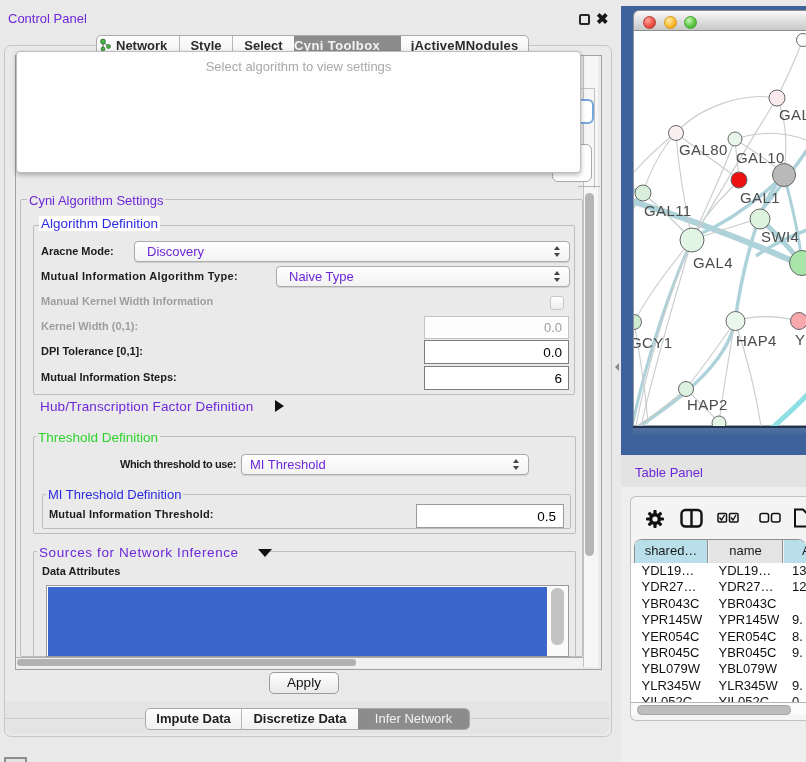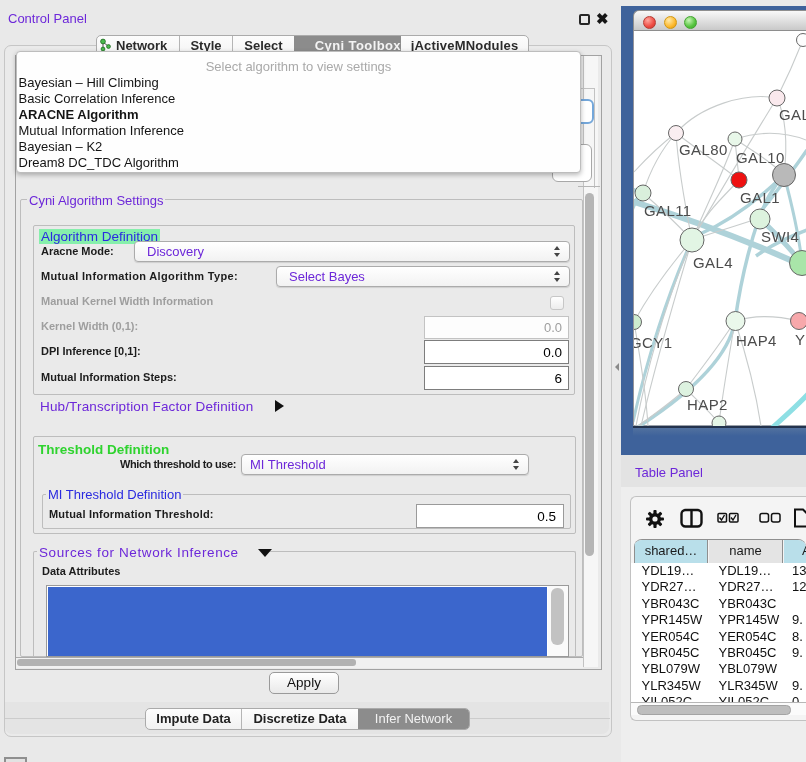--- a/index.html
+++ b/index.html
@@ -22,50 +22,50 @@
 
 <div class="abs" style="left:15px;top:55px;width:585px;height:613px;border:1px solid #a2a2a2;background:#eaeaea;"></div>
 
 <div class="abs" style="left:583px;top:56px;width:14px;height:611px;background:#f6f6f6;border-left:1px solid #c2c2c2;"></div>
 <div class="abs" style="left:585px;top:193px;width:9px;height:363px;background:#b5b5b5;border-radius:5px;"></div>
 
 <div class="abs" style="left:20px;top:199px;width:561px;height:456px;border:1px solid #bdbdbd;border-radius:2px;"></div>
 <div class="abs r13" style="left:27px;top:193px;background:#eaeaea;padding:0 2px;">Cyni Algorithm Settings</div>
 
 <div class="abs" style="left:33px;top:225px;width:540px;height:168px;border:1px solid #bdbdbd;border-radius:2px;"></div>
-<div class="abs" style="left:39px;top:229px;background:#86efac;padding:0 2px;color:#2a2ae0;font-size:13.5px;white-space:nowrap;">Algorithm Definition</div>
+<div class="abs" style="left:39px;top:216px;background:#ffffff;padding:0 2px;color:#2a2ae0;font-size:13.5px;white-space:nowrap;">Algorithm Definition</div>
 
 <div class="abs b13" style="left:41px;top:245px;">Aracne Mode:</div>
 <div class="abs combo" style="left:134px;top:241px;width:434px;height:19px;"></div>
 <div class="abs r13" style="left:147px;top:244px;">Discovery</div>
 
 <div class="abs b13" style="left:41px;top:270px;letter-spacing:0.35px;">Mutual Information Algorithm Type:</div>
 <div class="abs combo" style="left:276px;top:266px;width:292px;height:19px;"></div>
-<div class="abs r13" style="left:289px;top:269px;">Select Bayes</div>
+<div class="abs r13" style="left:289px;top:269px;">Naive Type</div>
 
 <div class="abs b13 gray" style="left:41px;top:295px;">Manual Kernel Width Information</div>
 <div class="abs" style="left:550px;top:296px;width:12px;height:12px;border:1.5px solid #c7c7c7;border-radius:3px;background:linear-gradient(#ffffff,#ededed);"></div>
 
 <div class="abs b13 gray" style="left:41px;top:320px;">Kernel Width (0,1):</div>
 <div class="field" style="left:424px;top:316px;width:143px;height:21px;border:1px solid #c3c3c3;background:#fdfdfd;"></div>
 <div class="abs" style="left:424px;top:320px;width:138px;text-align:right;font-size:13px;color:#9e9e9e;">0.0</div>
 
-<div class="abs b13" style="left:41px;top:345px;">DPI Inference [0,1]:</div>
+<div class="abs b13" style="left:41px;top:345px;">DPI Tolerance [0,1]:</div>
 <div class="field" style="left:424px;top:340px;width:143px;height:22px;border:1px solid #7d7d7d;"></div>
 <div class="abs" style="left:424px;top:345px;width:138px;text-align:right;font-size:13.5px;color:#000;">0.0</div>
 
 <div class="abs b13" style="left:41px;top:371px;">Mutual Information Steps:</div>
 <div class="field" style="left:424px;top:366px;width:143px;height:22px;border:1px solid #7d7d7d;"></div>
 <div class="abs" style="left:424px;top:371px;width:138px;text-align:right;font-size:13.5px;color:#000;">6</div>
 
 <div class="abs r13" style="left:40px;top:399px;font-size:13.5px;letter-spacing:0.15px;">Hub/Transcription Factor Definition</div>
 <div class="abs" style="left:275px;top:400px;width:0;height:0;border-left:9px solid #111;border-top:6.5px solid transparent;border-bottom:6.5px solid transparent;"></div>
 
 <div class="abs" style="left:33px;top:436px;width:541px;height:96px;border:1px solid #bdbdbd;border-radius:2px;"></div>
-<div class="abs b13" style="left:36px;top:430px;background:#eaeaea;padding:0 2px;color:#2fd32f;font-weight:bold;font-size:13.5px;margin-top:12px;">Threshold Definition</div>
+<div class="abs b13" style="left:36px;top:430px;background:#eaeaea;padding:0 2px;color:#2fd32f;font-weight:normal;font-size:13.5px;">Threshold Definition</div>
 
 <div class="abs b13" style="right:570px;top:458px;letter-spacing:-0.4px;">Which threshold to use:</div>
 <div class="abs combo" style="left:241px;top:454px;width:286px;height:19px;"></div>
 <div class="abs r13" style="left:250px;top:457px;">MI Threshold</div>
 
 <div class="abs" style="left:42px;top:494px;width:527px;height:33px;border:1px solid #bdbdbd;border-radius:2px;"></div>
 <div class="abs" style="left:46px;top:487px;background:#eaeaea;padding:0 2px;color:#2a2ae0;font-size:13px;white-space:nowrap;">MI Threshold Definition</div>
 
 <div class="abs b13" style="left:49px;top:508px;letter-spacing:0.2px;">Mutual Information Threshold:</div>
 <div class="field" style="left:416px;top:504px;width:146px;height:22px;border:1px solid #9a9a9a;"></div>
@@ -96,48 +96,40 @@
   <div style="position:absolute;left:0;top:0;width:95px;height:20px;text-align:center;line-height:20px;font-size:13px;font-weight:bold;color:#222;border-right:1px solid #b5b5b5;">Impute Data</div>
   <div style="position:absolute;left:96px;top:0;width:116px;height:20px;text-align:center;line-height:20px;font-size:13px;font-weight:bold;color:#222;">Discretize Data</div>
   <div style="position:absolute;left:212px;top:0;width:111px;height:20px;text-align:center;line-height:20px;font-size:13px;font-weight:normal;color:#f2f2f2;background:#8c8c8c;">Infer Network</div>
 </div>
 
 <div class="abs" style="left:96px;top:35px;width:431px;height:20px;border:1px solid #ababab;border-radius:5px;background:linear-gradient(#fdfdfd,#f2f2f2);overflow:hidden;">
   <div style="position:absolute;left:0;top:0;width:82px;height:20px;border-right:1px solid #b5b5b5;"></div>
   <div style="position:absolute;left:19px;top:2px;font-size:13px;font-weight:bold;color:#2b2b2b;">Network</div>
   <div style="position:absolute;left:83px;top:0;width:52px;height:20px;border-right:1px solid #b5b5b5;text-align:center;line-height:20px;font-size:13px;font-weight:bold;color:#2b2b2b;">Style</div>
   <div style="position:absolute;left:136px;top:0;width:61px;height:20px;text-align:center;line-height:20px;font-size:13px;font-weight:bold;color:#2b2b2b;">Select</div>
-  <div style="position:absolute;left:197px;top:0;width:107px;height:20px;text-align:right;line-height:20px;font-size:13px;font-weight:bold;color:#f4f4f4;background:#8c8c8c;letter-spacing:0.4px;">Cyni Toolbox</div>
+  <div style="position:absolute;left:197px;top:0;width:107px;height:20px;text-align:left;line-height:20px;font-size:13px;font-weight:bold;color:#f4f4f4;background:#8c8c8c;letter-spacing:0.4px;">Cyni Toolbox</div>
   <div style="position:absolute;left:304px;top:0;width:127px;height:20px;text-align:center;line-height:20px;font-size:13px;font-weight:bold;color:#2b2b2b;letter-spacing:0.2px;">jActiveMNodules</div>
 </div>
 
 <svg class="abs" style="left:99px;top:38px;" width="13" height="14" viewBox="0 0 13 14">
   <line x1="4" y1="4" x2="9" y2="8" stroke="#555" stroke-width="1"></line>
   <line x1="4" y1="4" x2="4" y2="11" stroke="#555" stroke-width="1"></line>
   <circle cx="4" cy="3.5" r="2.4" fill="#49b84c" stroke="#1c6b1e" stroke-width="0.8"></circle>
   <circle cx="9.5" cy="8.5" r="1.9" fill="#49b84c" stroke="#1c6b1e" stroke-width="0.8"></circle>
   <circle cx="4" cy="11" r="1.9" fill="#49b84c" stroke="#1c6b1e" stroke-width="0.8"></circle>
 </svg>
 
 <div class="abs" style="left:594px;top:88px;width:1px;height:100px;background:#c2c2c2;"></div>
 <div class="abs" style="left:578px;top:88px;width:17px;height:1px;background:#c2c2c2;"></div>
 <div class="abs" style="left:556px;top:99px;width:34px;height:21px;border:2px solid #74a7da;border-radius:6px;background:#fff;"></div>
 <div class="abs" style="left:552px;top:144px;width:38px;height:36px;border:1px solid #a8a8a8;border-radius:6px;background:#fff;"></div>
 <div class="abs" style="left:578px;top:186px;width:22px;height:1px;background:#b5b5b5;"></div>
 
 <div class="abs" style="left:16px;top:51px;width:563px;height:120px;background:#fefefe;border:1px solid #bdbdbd;border-radius:4px;box-shadow:0 2px 5px rgba(0,0,0,0.28);z-index:50;">
   <div style="position:absolute;left:0;top:7px;width:100%;text-align:center;font-size:13px;color:#a9a9a9;">Select algorithm to view settings</div>
-  <div style="position:absolute;left:1.5px;top:23px;font-size:13px;color:#141414;line-height:16px;white-space:nowrap;">
-    Bayesian – Hill Climbing<br>
-    Basic Correlation Inference<br>
-    <b>ARACNE Algorithm</b><br>
-    Mutual Information Inference<br>
-    Bayesian – K2<br>
-    Dream8 DC_TDC Algorithm
-  </div>
 </div>
 
 <div class="abs" style="left:621px;top:6px;width:185px;height:449px;background:#3e629b;"></div>
 
 <div class="abs" style="left:615px;top:363px;width:0;height:0;border-right:4px solid #8a8a8a;border-top:4px solid transparent;border-bottom:4px solid transparent;"></div>
 
 <div class="abs" style="left:633px;top:10px;width:173px;height:21px;background:linear-gradient(#f8f8f8,#c9c9c9);border:1px solid #8e8e8e;border-right:none;border-top-left-radius:6px;box-sizing:border-box;"></div>
 <div class="abs" style="left:643px;top:16px;width:11px;height:11px;border-radius:50%;background:radial-gradient(circle at 35% 30%,#ffa79e,#ee4b42 60%,#c0392f);border:0.5px solid #b63c33;"></div>
 <div class="abs" style="left:664px;top:16px;width:11px;height:11px;border-radius:50%;background:radial-gradient(circle at 35% 30%,#ffe9a8,#fdb92e 60%,#d9920f);border:0.5px solid #d3980f;"></div>
 <div class="abs" style="left:684px;top:16px;width:11px;height:11px;border-radius:50%;background:radial-gradient(circle at 35% 30%,#c8f5b6,#56c43f 60%,#3da52c);border:0.5px solid #42a52f;"></div>

